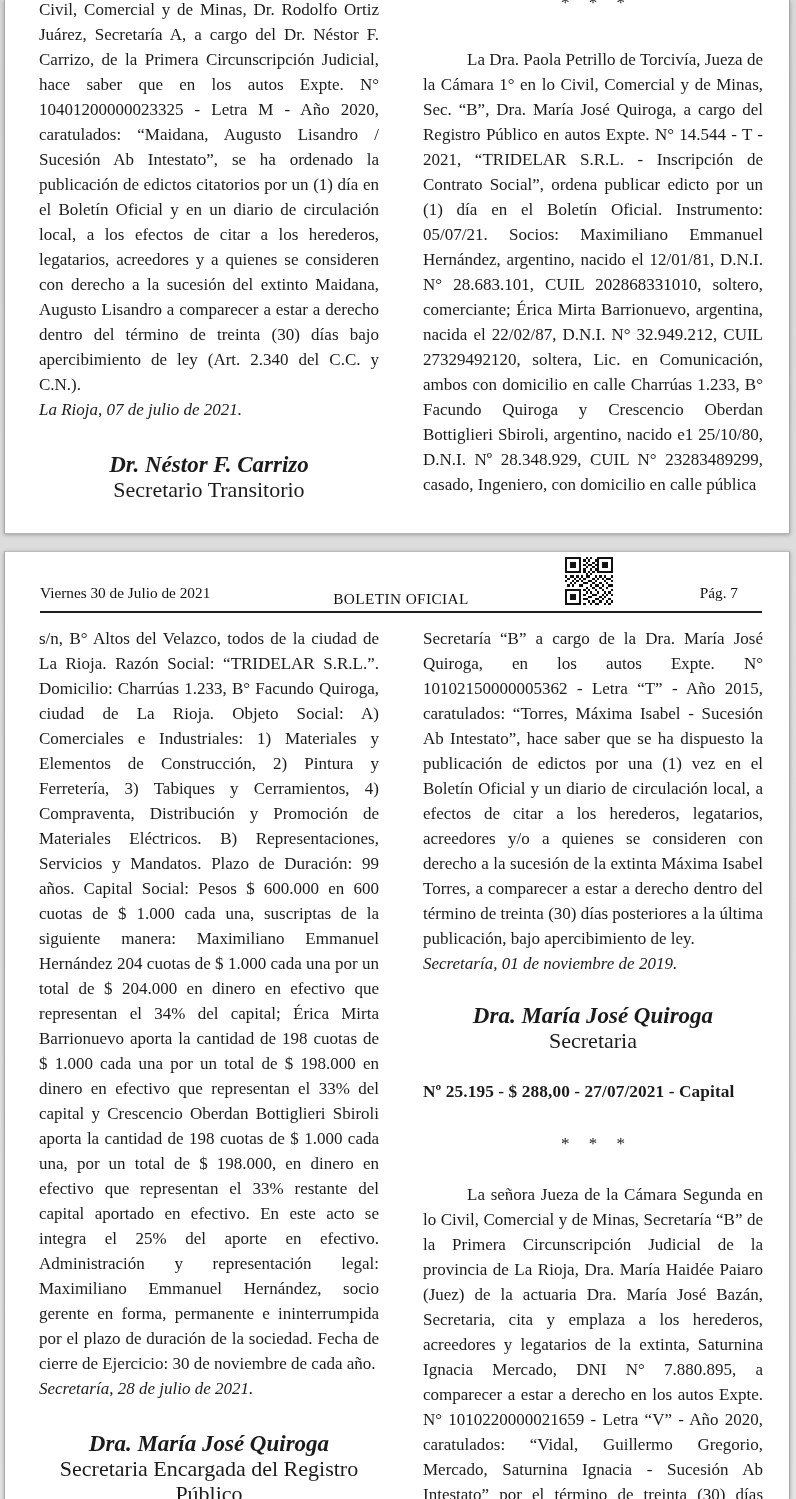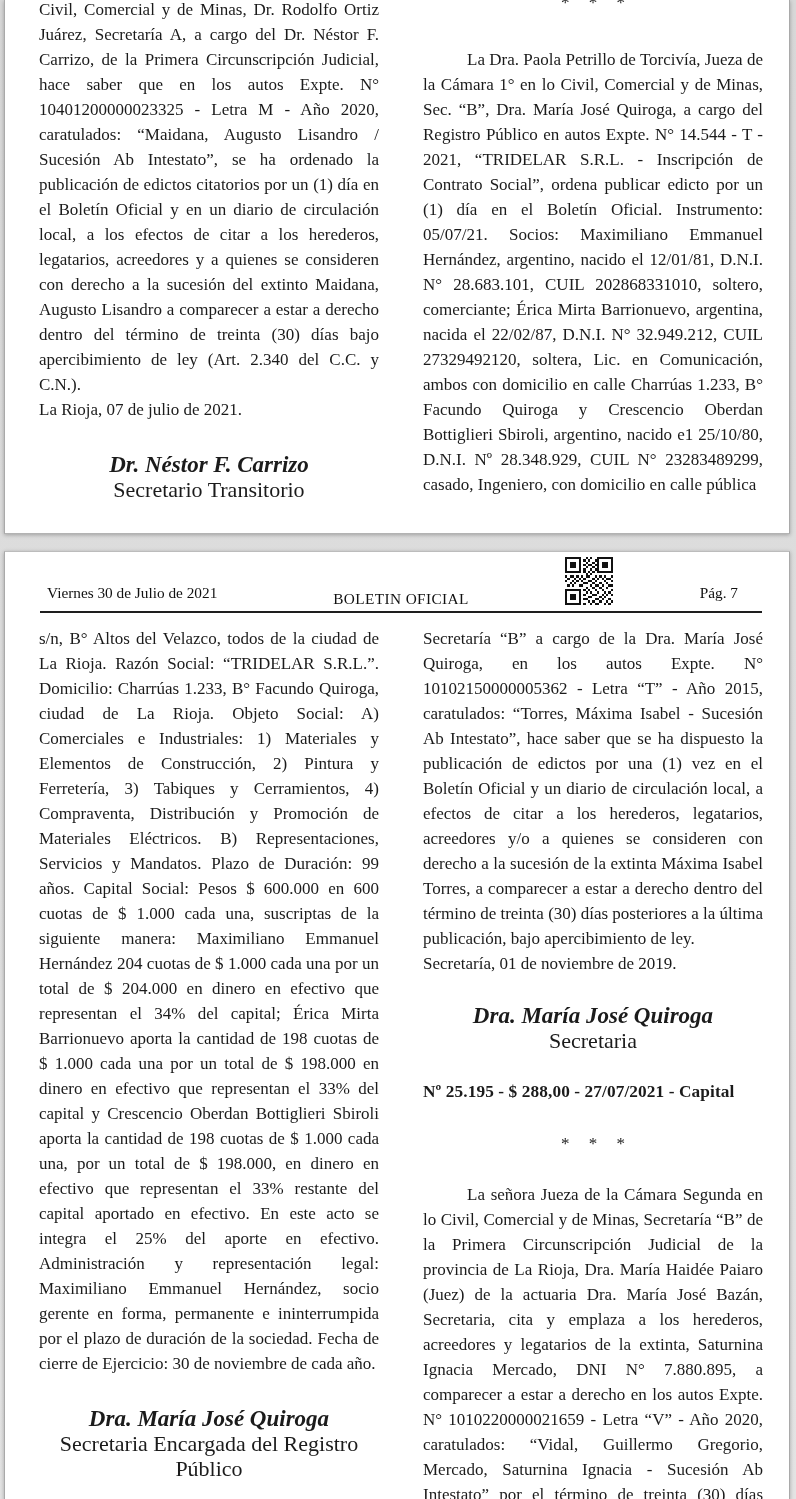--- a/index.html
+++ b/index.html
@@ -13,36 +13,36 @@
     border-left:1px solid #a9a9a9;border-right:1px solid #a9a9a9;
     box-shadow:0 1px 4px rgba(0,0,0,.28);
   }
   #page1{top:0;height:533px;border-bottom:1px solid #b3b3b3;}
   #page2{top:551px;height:948px;border-top:1px solid #bcbcbc;}
   .doc{font-size:17px;line-height:25px;color:#1b1b1b;}
   .cols{display:flex;padding:0 26px 0 34px;gap:44px;}
   .col{flex:0 0 340px;width:340px;}
   p.just{margin:0;text-align:justify;}
   .indent{text-indent:44px;}
-  .line{margin:0;}
+  .line{margin:0;font-style:italic;}
   .sig{text-align:center;margin-top:30px;}
   .sig-name{font-weight:bold;font-size:23px;font-style:italic;}
   .sig-role{font-size:22px;}
   .footer{font-weight:bold;font-size:17.3px;margin-top:26px;letter-spacing:.1px;}
   .footer .fline{margin:0;}
   .sep{text-align:center;word-spacing:15px;margin-top:27px;}
   #p1-left{margin-top:-3px;}
   #p1-right .sep-top{margin-top:-10px;}
   #p1-right p{margin-top:32px;}
   
   .hdr{
     position:relative;height:59px;margin:0 27px 0 35px;
     border-bottom:2px solid #1e1e1e;font-size:15.3px;color:#111;
   }
-  .hdr-date{position:absolute;left:7px;bottom:6px;}
+  .hdr-date{position:absolute;left:0;bottom:6px;}
   .hdr-title{position:absolute;left:50%;transform:translateX(-50%);bottom:0;letter-spacing:.4px;}
   .hdr-page{position:absolute;right:24px;bottom:6px;}
   .qr{position:absolute;left:525px;top:5px;width:48px;height:48px;}
   .qr svg{display:block;width:48px;height:48px;shape-rendering:crispEdges;}
   #page2 .cols{padding-top:13px;}
 </style>
 </head>
 <body>
 
 <div id="page1" class="page doc">
@@ -181,20 +181,21 @@
             <rect x="17" y="20" width="1" height="1"></rect>
             <rect x="19" y="20" width="1" height="1"></rect>
           </g>
       </svg>
     </span>
     <span class="hdr-page">Pág. 7</span>
   </div>
   <div class="cols">
     <div class="col">
       <p class="just">s/n, B° Altos del Velazco, todos de la ciudad de La Rioja. Razón Social: “TRIDELAR S.R.L.”. Domicilio: Charrúas 1.233, B° Facundo Quiroga, ciudad de La Rioja. Objeto Social: A) Comerciales e Industriales: 1) Materiales y Elementos de Construcción, 2) Pintura y Ferretería, 3) Tabiques y Cerramientos, 4) Compraventa, Distribución y Promoción de Materiales Eléctricos. B) Representaciones, Servicios y Mandatos. Plazo de Duración: 99 años. Capital Social: Pesos $ 600.000 en 600 cuotas de $ 1.000 cada una, suscriptas de la siguiente manera: Maximiliano Emmanuel Hernández 204 cuotas de $ 1.000 cada una por un total de $ 204.000 en dinero en efectivo que representan el 34% del capital; Érica Mirta Barrionuevo aporta la cantidad de 198 cuotas de $ 1.000 cada una por un total de $ 198.000 en dinero en efectivo que representan el 33% del capital y Crescencio Oberdan Bottiglieri Sbiroli aporta la cantidad de 198 cuotas de $ 1.000 cada una, por un total de $ 198.000, en dinero en efectivo que representan el 33% restante del capital aportado en efectivo. En este acto se integra el 25% del aporte en efectivo. Administración y representación legal: Maximiliano Emmanuel Hernández, socio gerente en forma, permanente e ininterrumpida por el plazo de duración de la sociedad. Fecha de cierre de Ejercicio: 30 de noviembre de cada año.</p>
+      <div class="line">Secretaría, 28 de julio de 2021.</div>
       <div class="sig">
         <div class="sig-name">Dra. María José Quiroga</div>
         <div class="sig-role">Secretaria Encargada del Registro Público</div>
       </div>
     </div>
     <div class="col">
       <p class="just" style="margin-top:0">Secretaría “B” a cargo de la Dra. María José Quiroga, en los autos Expte. N° 10102150000005362 - Letra “T” - Año 2015, caratulados: “Torres, Máxima Isabel - Sucesión Ab Intestato”, hace saber que se ha dispuesto la publicación de edictos por una (1) vez en el Boletín Oficial y un diario de circulación local, a efectos de citar a los herederos, legatarios, acreedores y/o a quienes se consideren con derecho a la sucesión de la extinta Máxima Isabel Torres, a comparecer a estar a derecho dentro del término de treinta (30) días posteriores a la última publicación, bajo apercibimiento de ley.</p>
       <div class="line">Secretaría, 01 de noviembre de 2019.</div>
       <div class="sig" style="margin-top:27px">
         <div class="sig-name">Dra. María José Quiroga</div>

